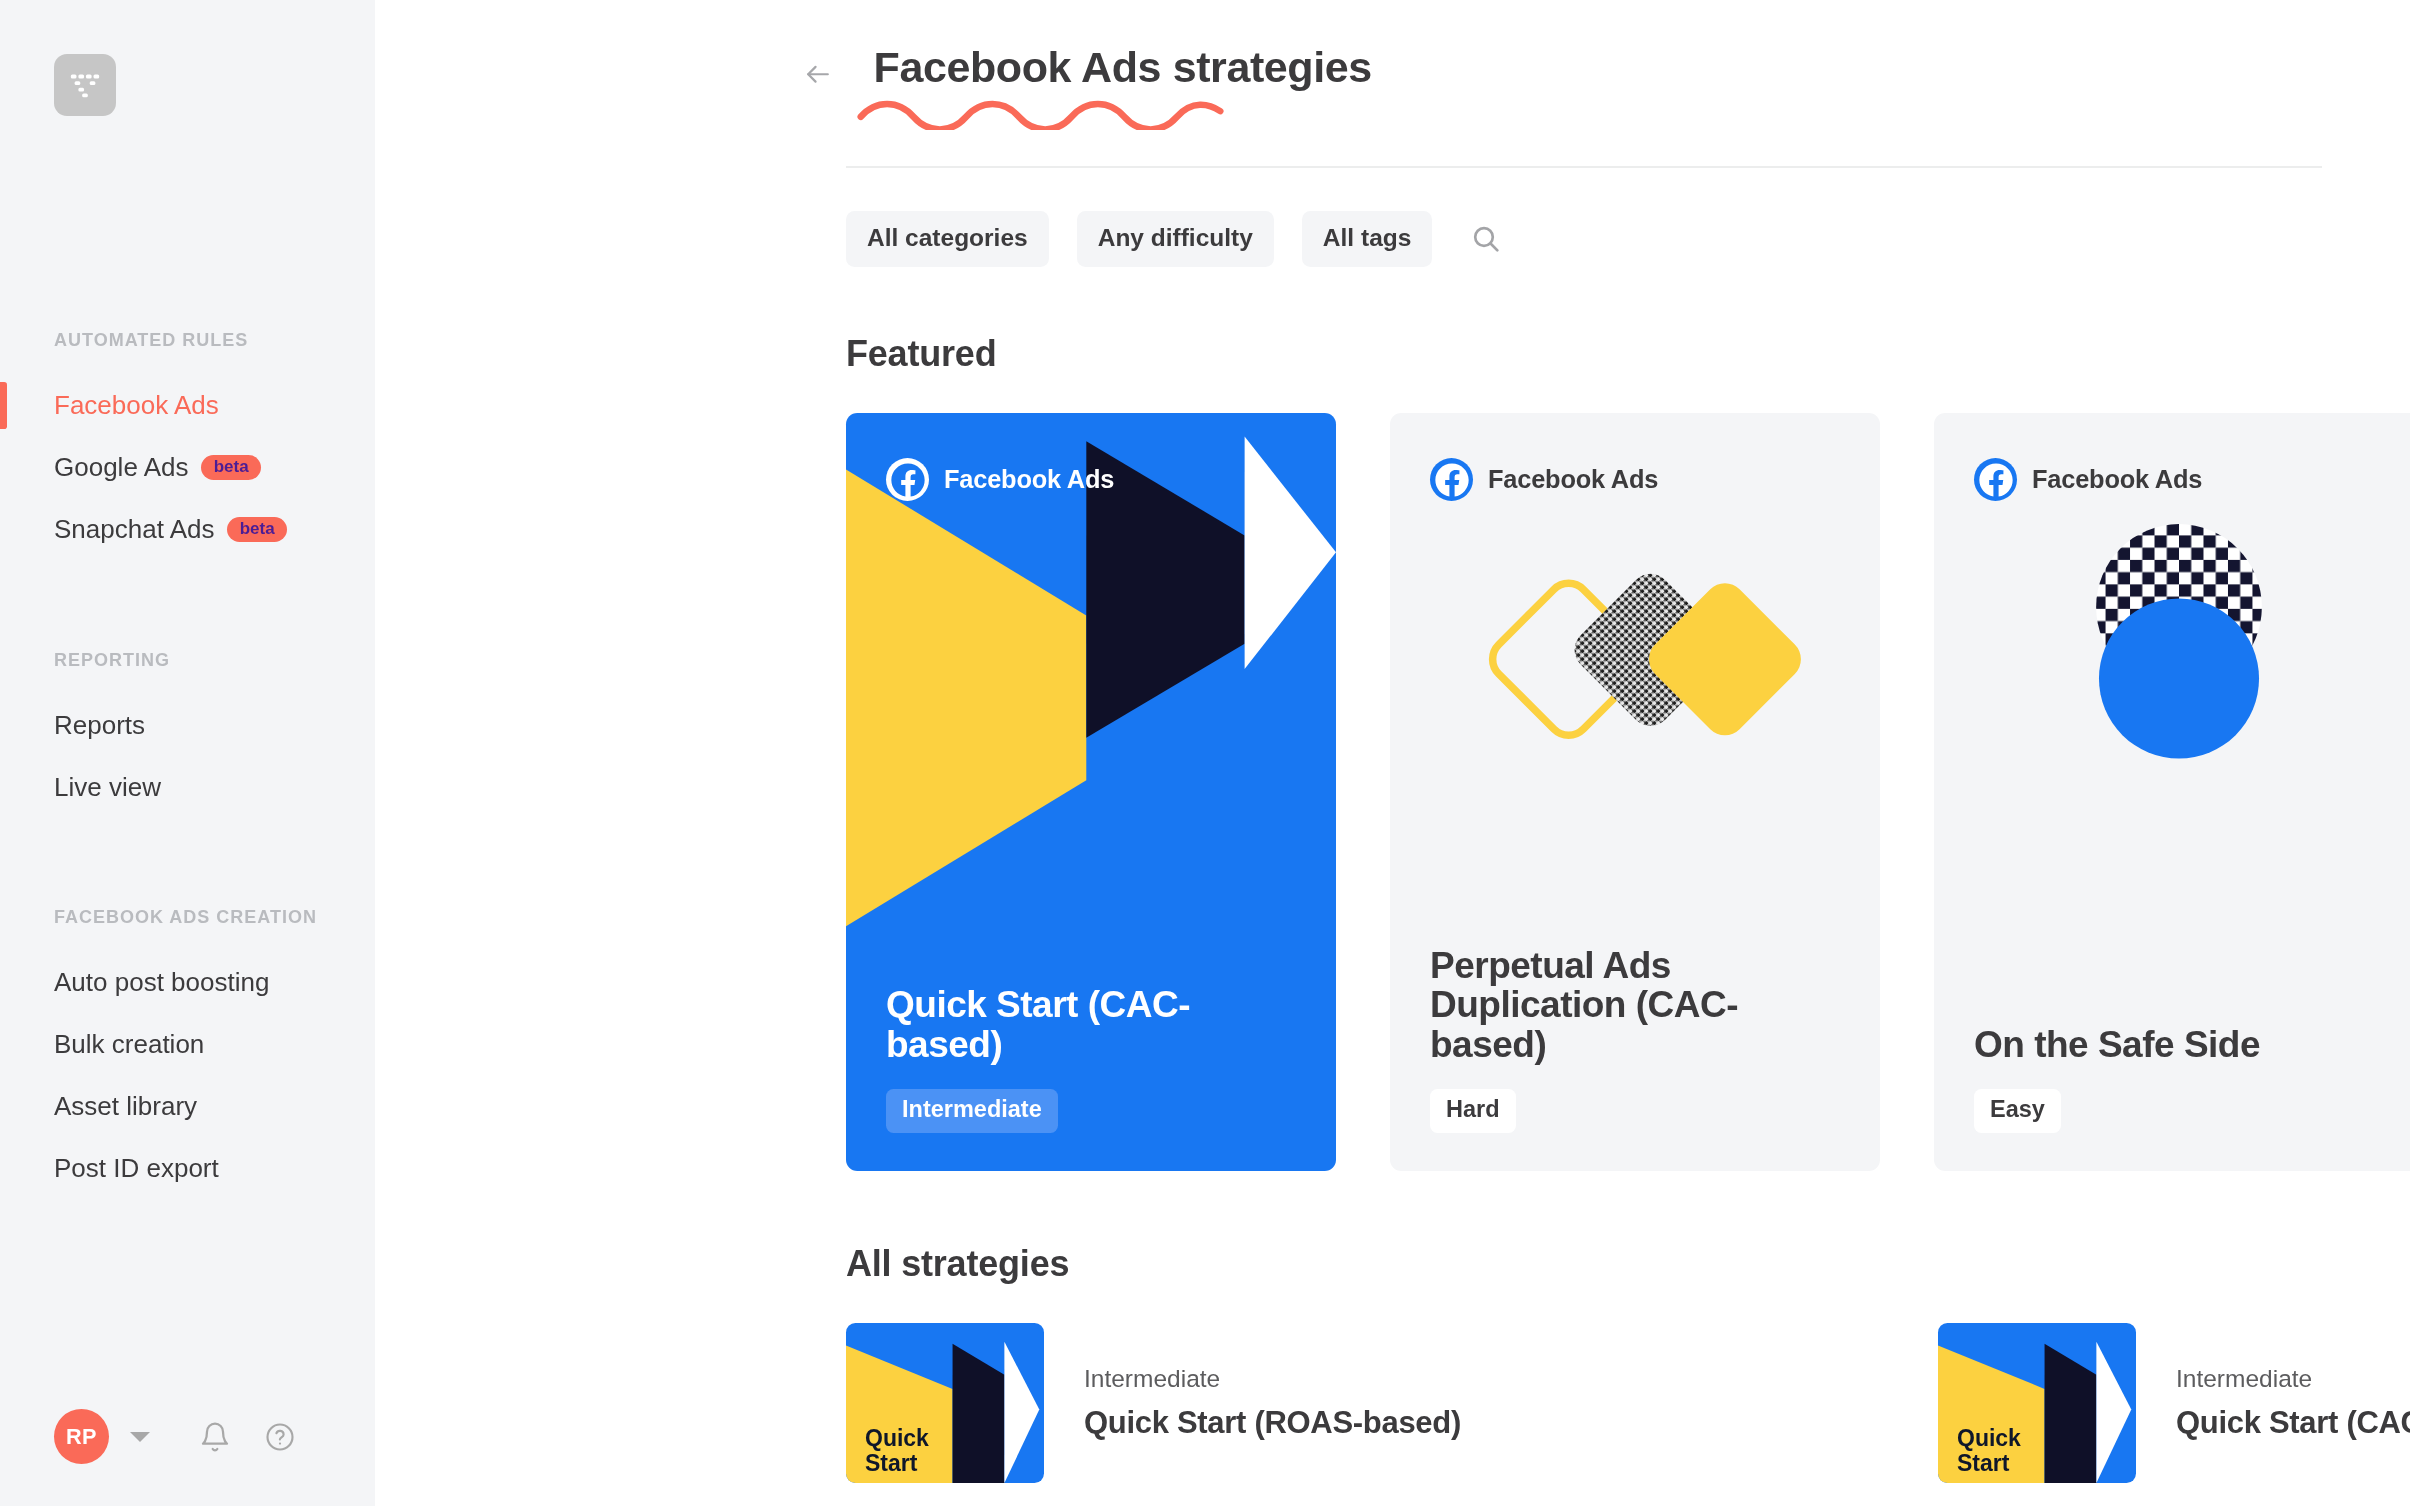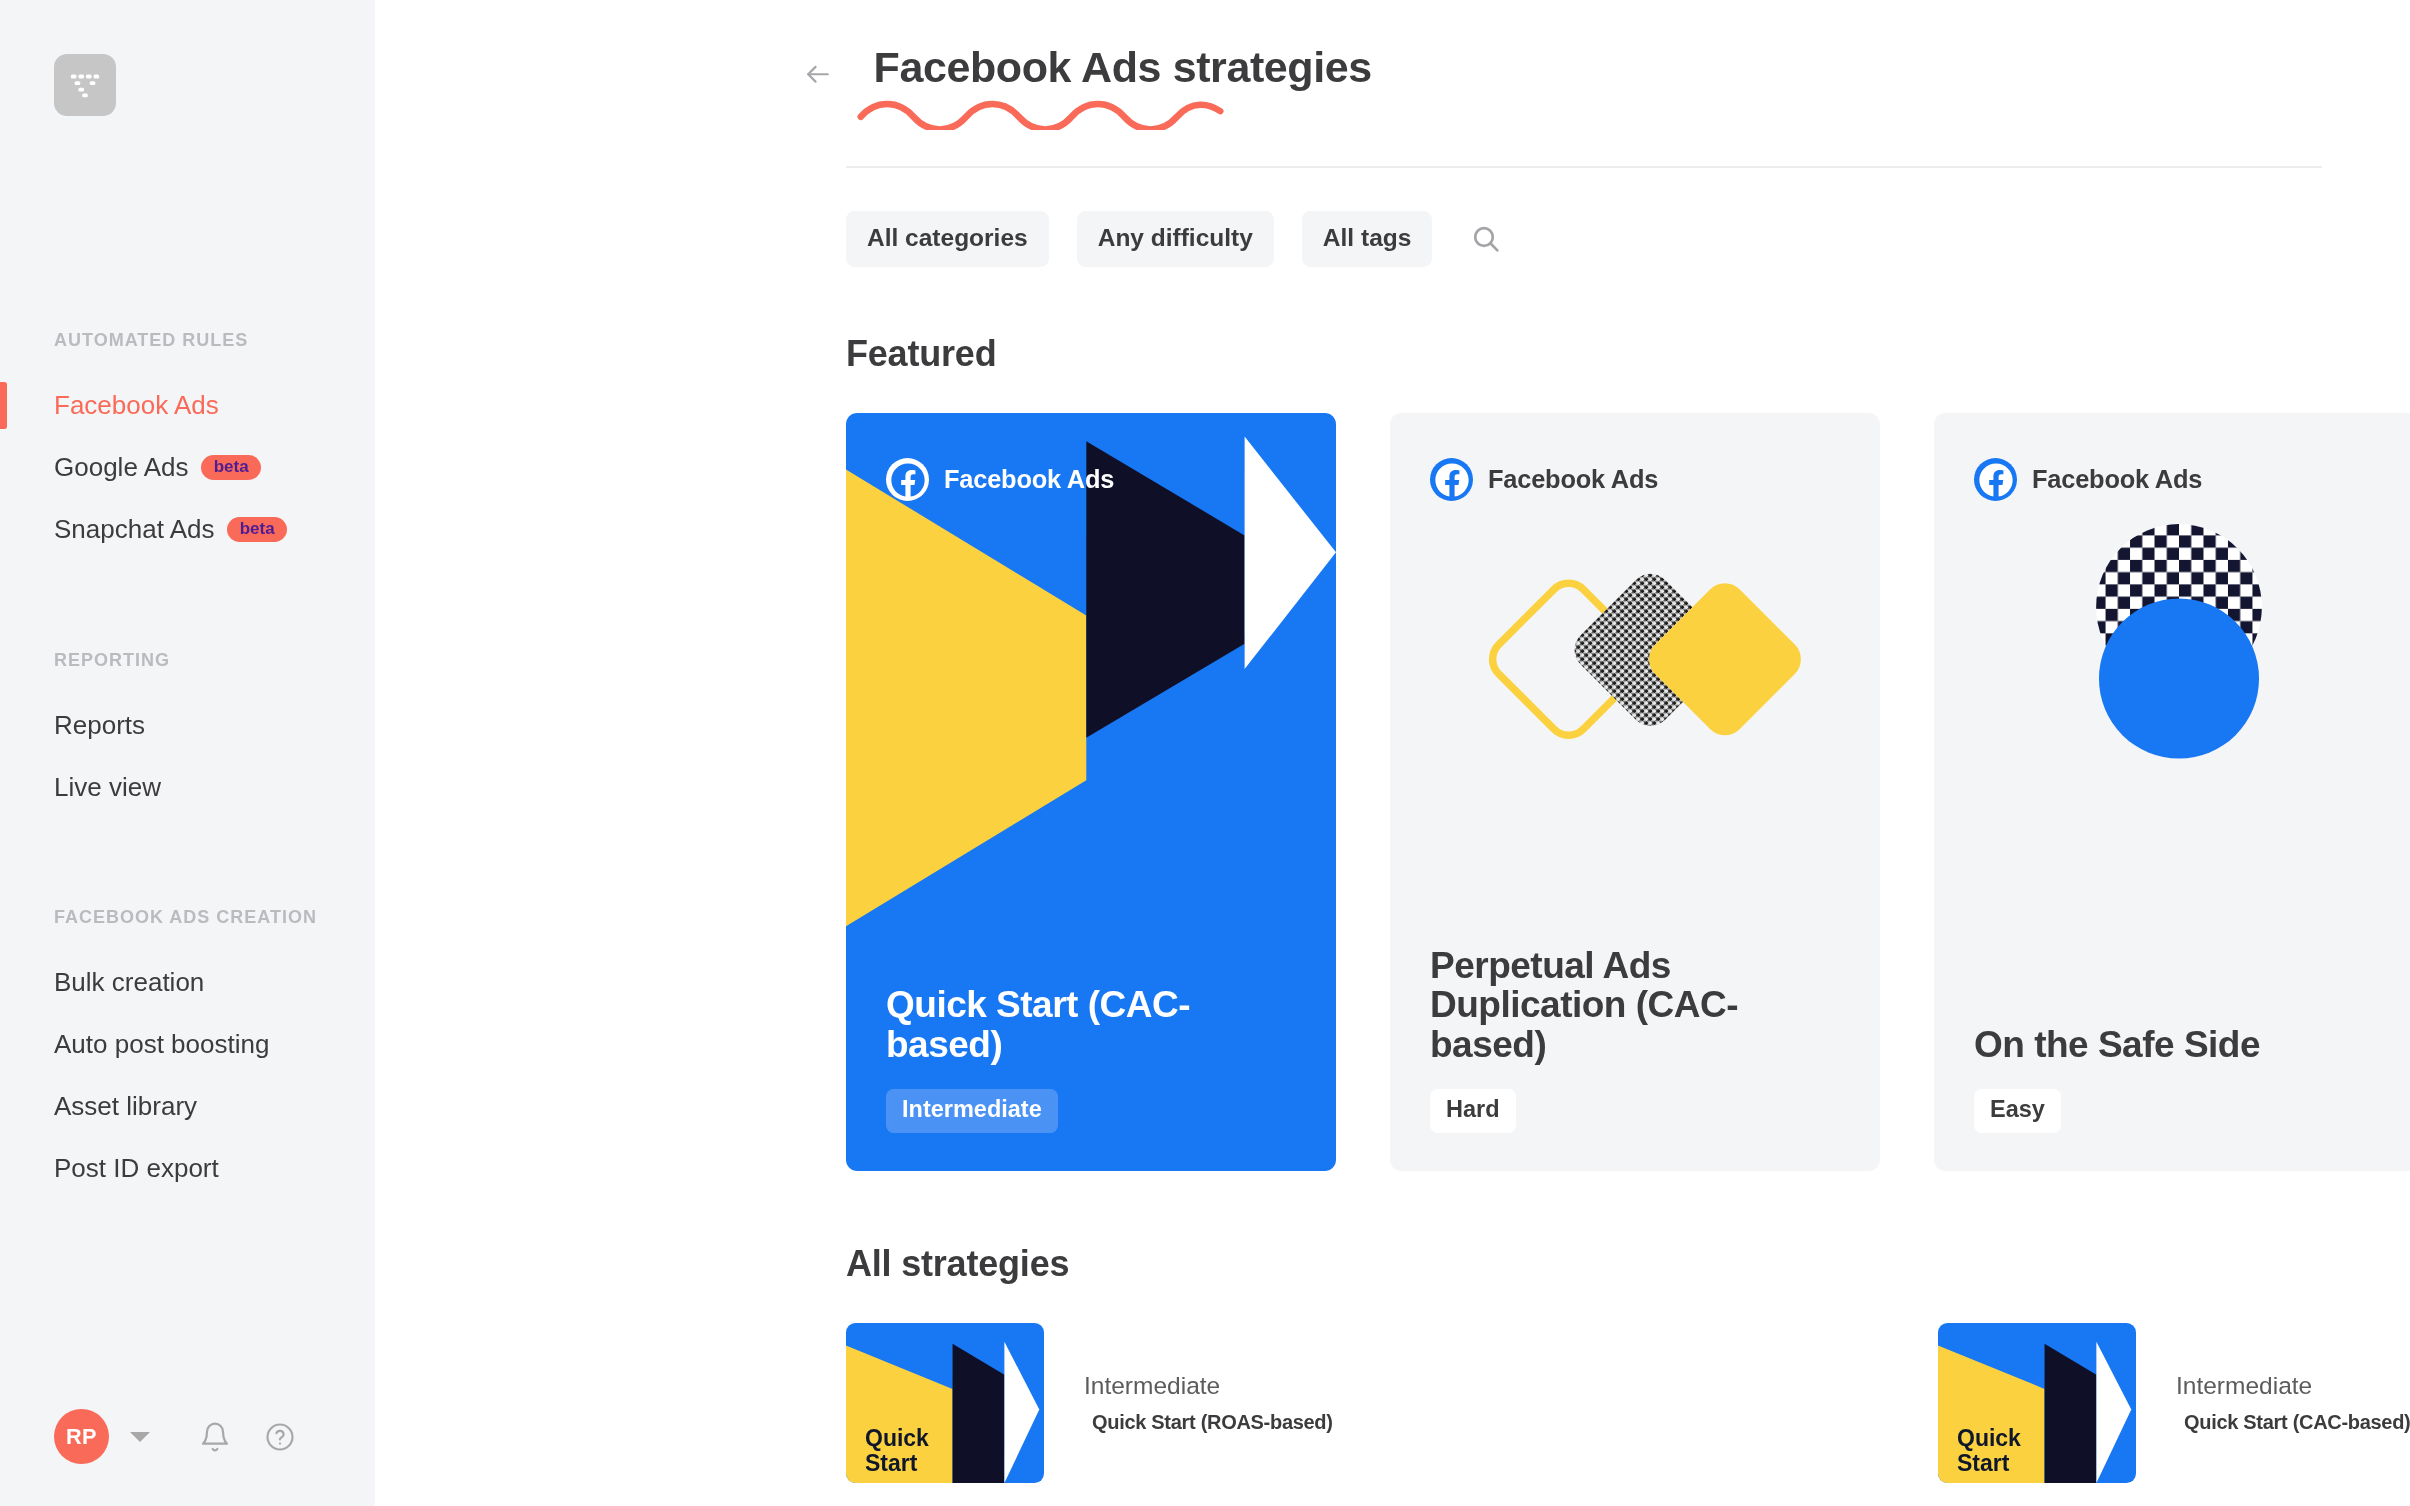--- a/index.html
+++ b/index.html
@@ -302,21 +302,21 @@
     position: absolute;
     left: 19px; bottom: 7.5px;
     color: #0f172a;
     font-size: 23px;
     font-weight: bold;
     line-height: 1.08;
     z-index: 4;
   }
   .li-text { display: flex; flex-direction: column; gap: 11.3px; }
   .li-diff { font-size: 24.5px; color: #5c5c5e; }
-  .li-title { font-size: 20px; font-weight: bold; color: #3c3b3d; letter-spacing: -0.3px; margin-left: 8px; }
+  .li-title { font-size: 31px; font-weight: bold; color: #3c3b3d; letter-spacing: -0.3px; }
 </style>
 </head>
 <body>
 
 <div class="app">
 
   <aside class="sidebar">
 
     <div class="logo-wrap">
       <div class="logo">
@@ -360,24 +360,24 @@
           <span>Reports</span>
         </div>
         <div class="nav-item">
           <span>Live view</span>
         </div>
       </div>
 
       <div class="nav-group">
         <div class="nav-group-label">FACEBOOK ADS CREATION</div>
         <div class="nav-item">
+          <span>Auto post boosting</span>
+        </div>
+        <div class="nav-item">
           <span>Bulk creation</span>
-        </div>
-        <div class="nav-item">
-          <span>Auto post boosting</span>
         </div>
         <div class="nav-item">
           <span>Asset library</span>
         </div>
         <div class="nav-item">
           <span>Post ID export</span>
         </div>
       </div>
     </nav>
 

